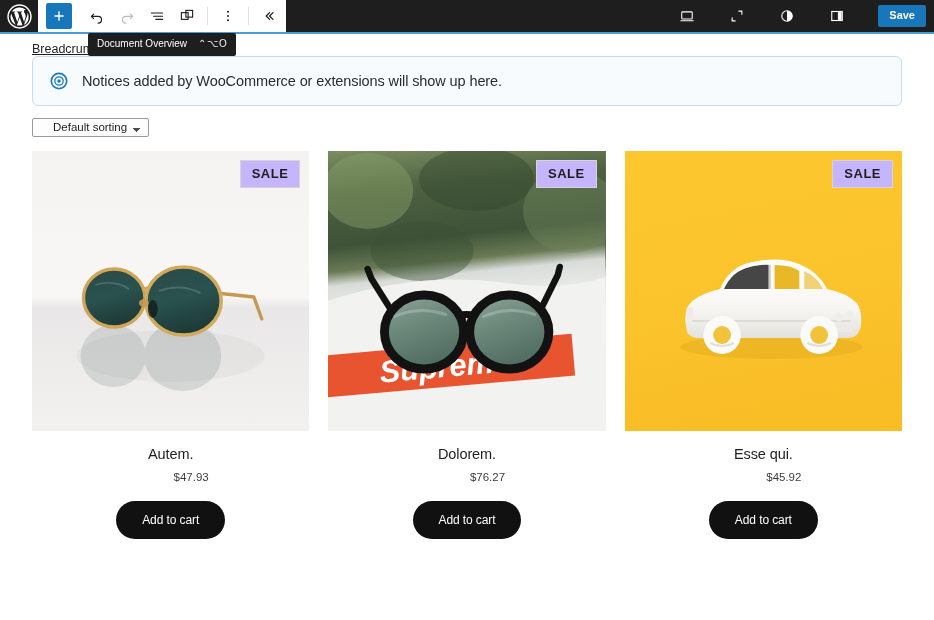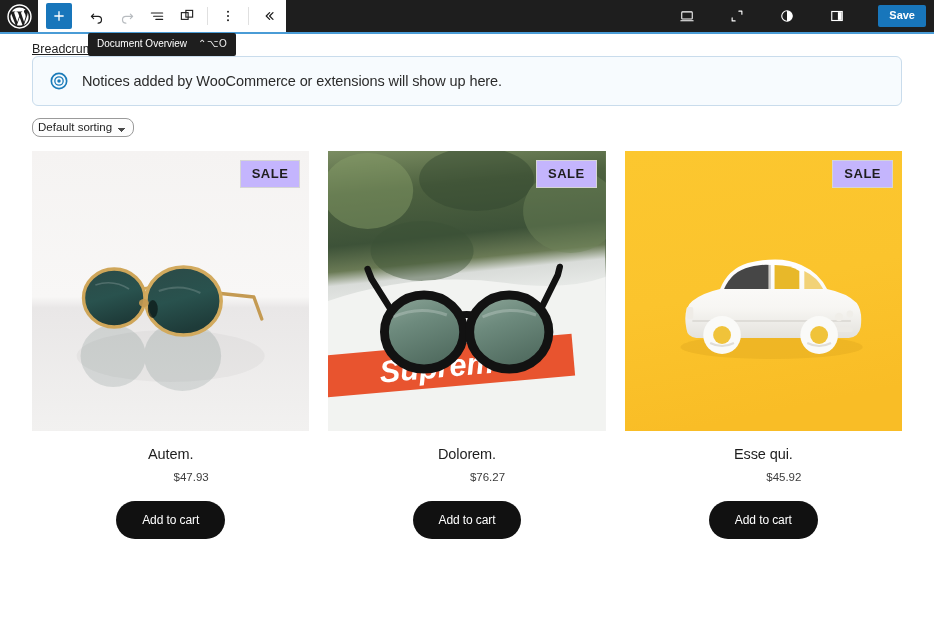--- a/index.html
+++ b/index.html
@@ -192,22 +192,22 @@
     font-size: 15.5px;
     color: #1e1e1e;
     letter-spacing: -0.2px;
   }
   .sorting-select {
     font-family: "Liberation Sans", sans-serif;
     font-size: 11.5px;
     color: #1e1e1e;
     background: #fdfdfd;
     border: 1px solid #9a9a9a;
-    border-radius: 8px;
-    padding: 2px 4px 3px 5px;
+    border-radius: 2px;
+    padding: 2px 4px 3px 20px;
     cursor: pointer;
     appearance: none;
     -webkit-appearance: none;
     background-image:
       linear-gradient(45deg, transparent 50%, #4a4a4a 50%),
       linear-gradient(135deg, #4a4a4a 50%, transparent 50%);
     background-position:
       calc(100% - 11px) 9px,
       calc(100% - 7px) 9px;
     background-size: 4px 4px, 4px 4px;

